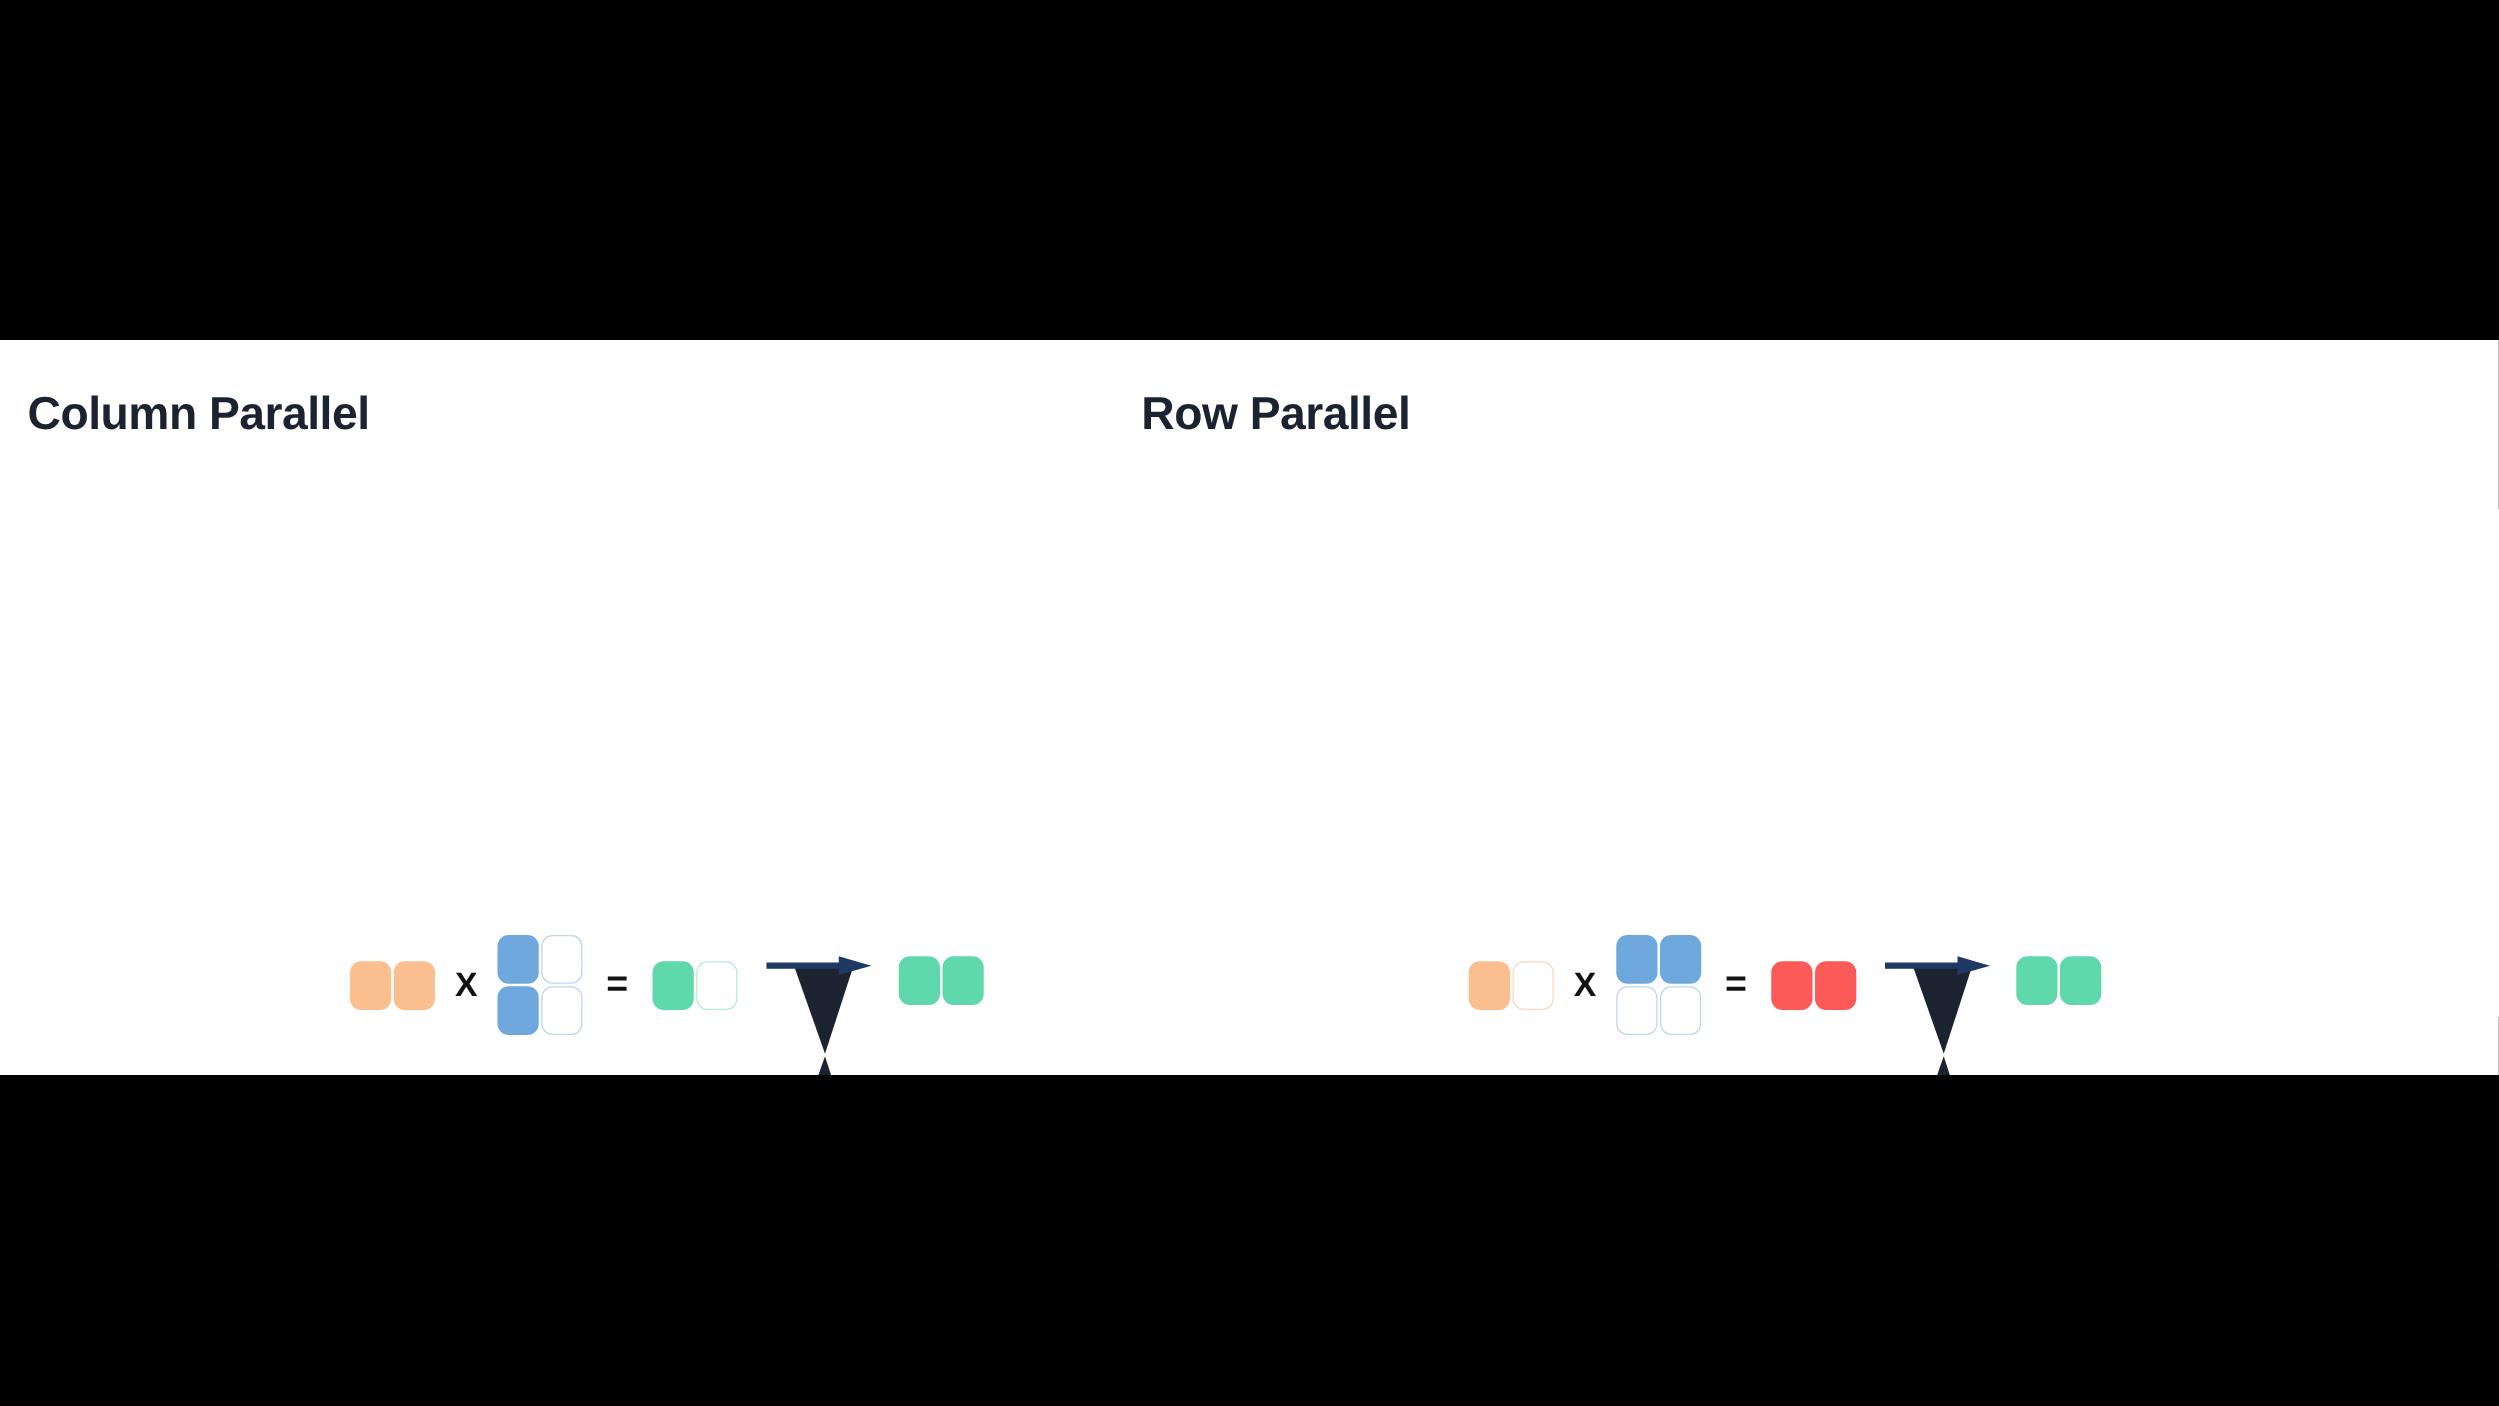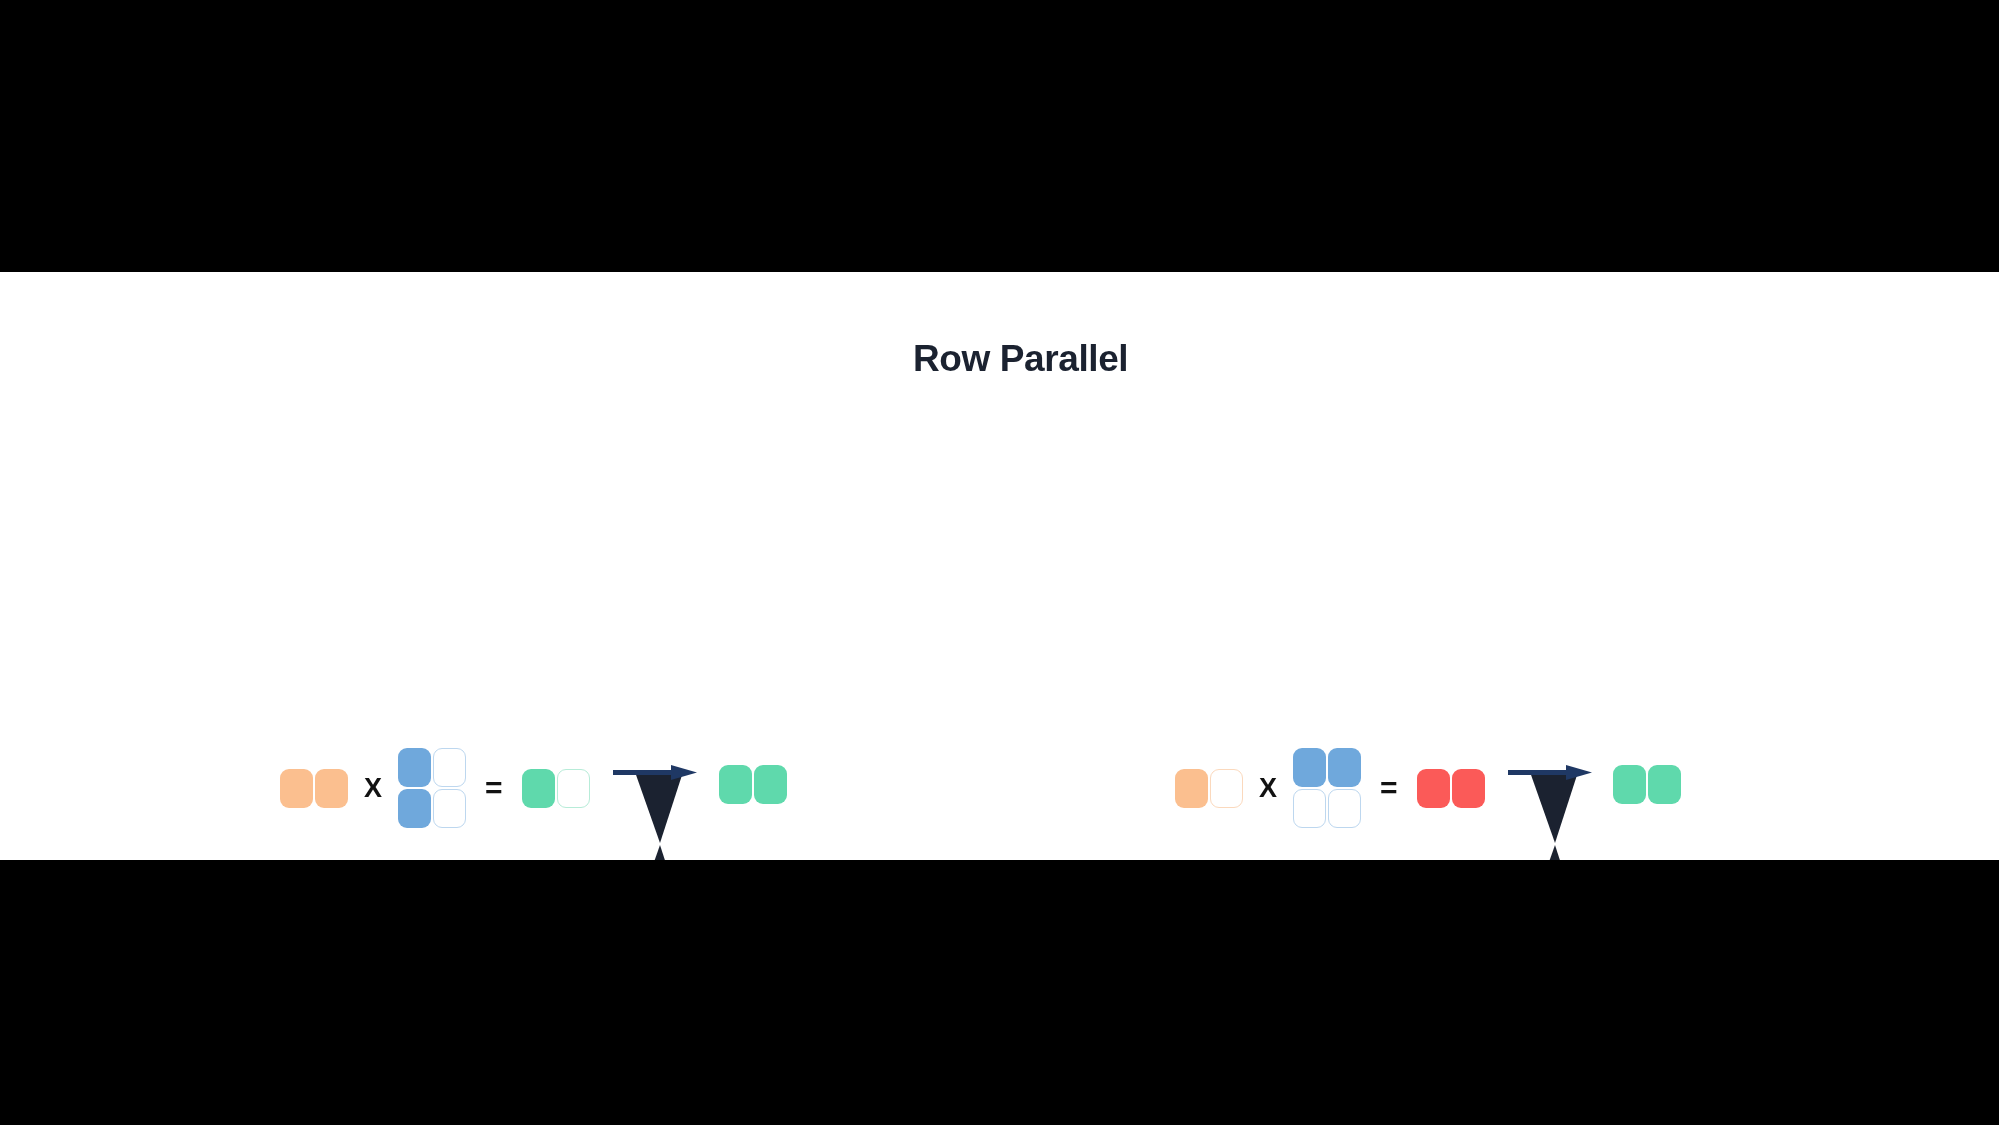--- a/index.html
+++ b/index.html
@@ -49,21 +49,21 @@
   .panel-title {
     position: absolute;
     top: 38px;
     font-size: 37px;
     font-weight: bold;
     color: #1b2230;
     letter-spacing: -0.4px;
     white-space: nowrap;
   }
   .panel-col .panel-title { left: 22px; }
-  .panel-row .panel-title { left: 13px; margin-top: 28px; }
+  .panel-row .panel-title { left: 13px; }
 
   
   .eq-row {
     position: absolute;
     display: flex;
     align-items: center;
     height: 92px;
   }
   .panel-col .eq-row { left: 280px; }
   .panel-row .eq-row { left: 275px; }
@@ -152,20 +152,21 @@
   .out.r2 { top: 621px; }
 </style>
 </head>
 <body>
 
 <div class="bar-top"></div>
 
 <div class="stage">
 
   <div class="panel panel-col">
+    <div class="panel-title">Column Parallel</div>
 
     <div class="eq-row r1">
       <div class="vec">
         <div class="cell orange"></div>
         <div class="cell orange"></div>
       </div>
       <span class="op">X</span>
       <div class="mat">
         <div class="mrow">
           <div class="cell blue"></div>

